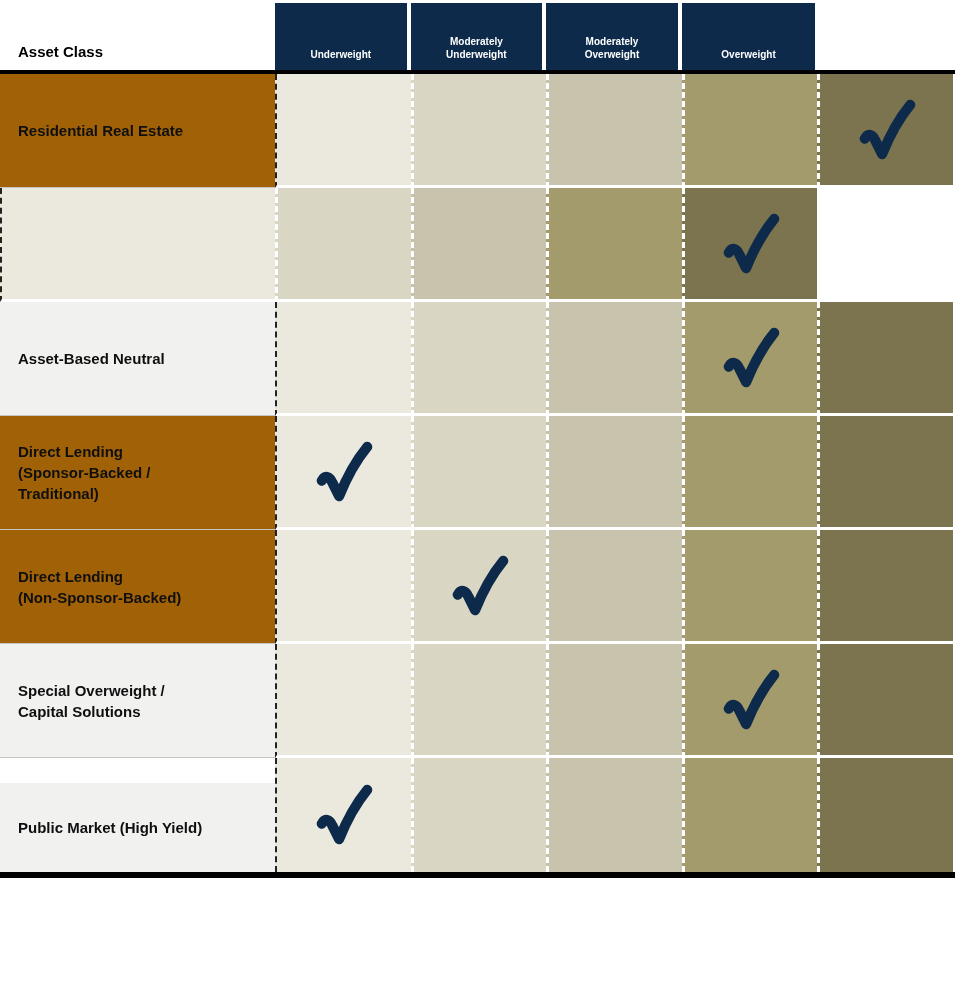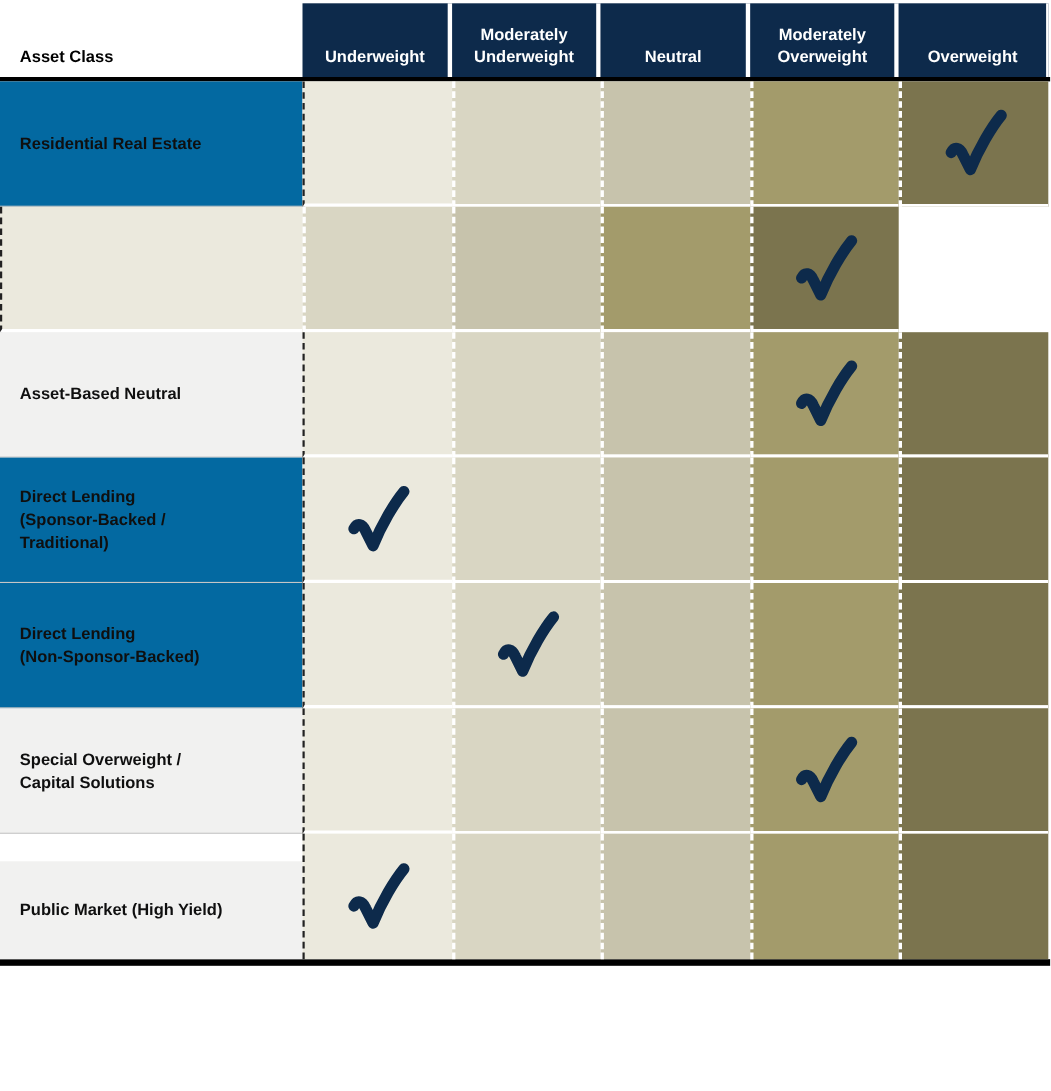--- a/index.html
+++ b/index.html
@@ -29,21 +29,21 @@
     padding: 0 16px 10px 18px;
     font-size: 15px;
     font-weight: bold;
     color: #000000;
     box-sizing: border-box;
   }
   .header-cell {
     margin-top: 3px;
     background: var(--navy, #0d2a4b);
     color: #ffffff;
-    font-size: 15px;
+    font-size: 10px;
     font-weight: bold;
     line-height: 1.3;
     text-align: center;
     display: flex;
     align-items: flex-end;
     justify-content: center;
     padding-bottom: 9px;
     white-space: pre-line;
     border-right: 4px solid #ffffff;
     box-sizing: border-box;
@@ -63,21 +63,21 @@
     align-items: center;
     padding-left: 18px;
     padding-right: 26px;
     font-size: 15px;
     font-weight: bold;
     line-height: 1.4;
     color: #0f0f0f;
     white-space: pre-line;
     border-bottom: 1px solid #c6c6c6;
     box-sizing: border-box;
-    background: #0369a1;
+    background: #a16207;
   }
   .label-cell.shaded { background: var(--rowShade, #f1f1f0); }
   .t-row.last .label-cell { border-bottom: none; margin-top: 25px; }
 
   .cell {
     display: flex;
     align-items: center;
     justify-content: center;
     border-bottom: 3px solid #ffffff;
     box-sizing: border-box;
@@ -98,21 +98,20 @@
 
 <div id="stage">
   <div class="views-table">
 
     <div class="header-row">
       <div class="corner-cell">Asset Class</div>
 
     <div class="header-cell">Underweight</div>
         <div class="header-cell">Moderately
 Underweight</div>
-        <div class="header-cell">Neutral</div>
         <div class="header-cell">Moderately
 Overweight</div>
         <div class="header-cell last">Overweight</div>
       </div>
 
     <div class="header-divider"></div>
 
     <div class="t-body">
 
     <div class="t-row">

